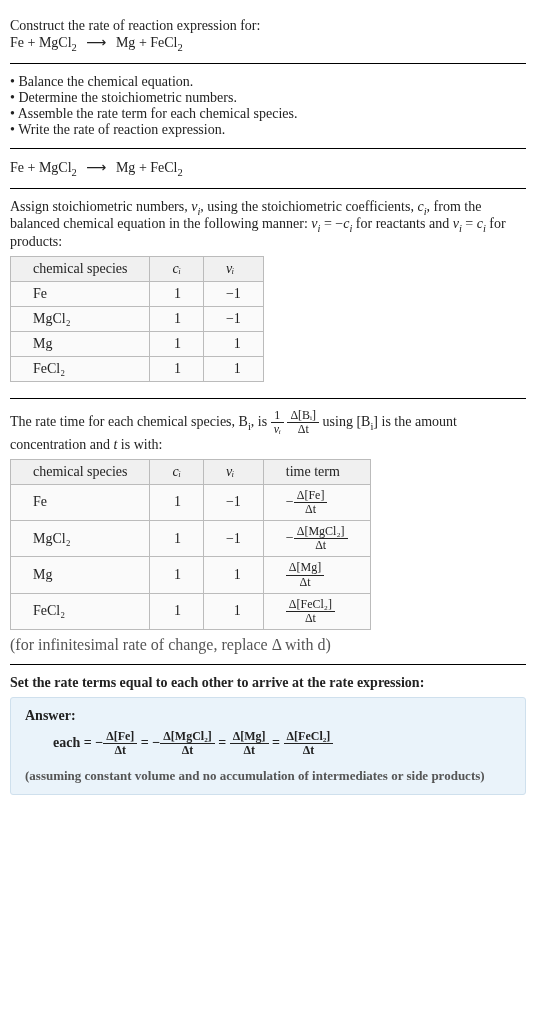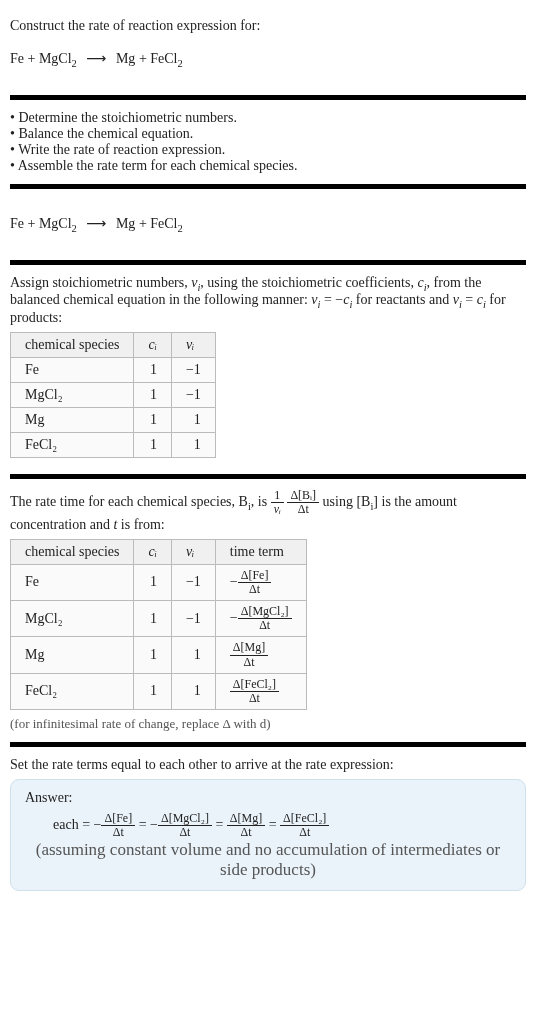--- a/index.html
+++ b/index.html
@@ -6,89 +6,89 @@
     font-family: Georgia, 'Times New Roman', serif;
     font-size: 14px;
     color: #222;
     margin: 0;
     padding: 8px 10px;
     width: 536px;
     box-sizing: border-box;
     background: #fff;
   }
   .section {
-    border-bottom: 5px solid #000000;
+    border-bottom: 1px solid #000000;
     padding: 10px 0;
   }
-  .section:last-of-type { border-bottom: none; }
-  .eq { margin: 16px 0; }
+  .section:last-of-type { border-bottom: none; font-weight: bold; }
+  .eq { margin: 0 0; }
   .sub { vertical-align: sub; font-size: 0.75em; }
   .arrow { padding: 0 6px; }
   table.stoich {
     border-collapse: collapse;
     margin: 6px 0;
   }
   table.stoich th, table.stoich td {
     border: 1px solid #bbb;
-    padding: 4px 14px;
+    padding: 4px 22px;
     text-align: left;
     font-weight: normal;
     background: #fafafa;
   }
   table.stoich th { background: #f0f0f0; }
   table.stoich td.num { text-align: right; }
   .frac {
     display: inline-block;
     text-align: center;
     vertical-align: middle;
     font-size: 12px;
     line-height: 1.1;
   }
   .frac .num { display: block; border-bottom: 1px solid #222; padding: 0 3px; }
   .frac .den { display: block; padding: 0 3px; }
   .smallnote {
-    font-size: 13px;
+    font-size: 16px;
     color: #555;
     margin: 2px 0 0 0;
   }
   .answer-box {
     background: #eaf3fa;
     border: 1px solid #cfe0ed;
-    border-radius: 9px;
+    border-radius: 3px;
     padding: 10px 14px;
     margin-top: 6px;
   }
   .answer-box .label { margin-bottom: 6px; }
   .answer-box .note {
-    font-size: 17px;
+    font-size: 13px;
     color: #555;
-    margin-top: 1px;
-    text-align: center;
+    margin-top: 11px;
+    text-align: left;
   }
   .indent { padding-left: 28px; }
 </style>
 </head>
 <body>
 
 <div class="section">
   <div>Construct the rate of reaction expression for:</div>
   <div class="eq">
     <span>Fe</span>
     + <span><span>MgCl</span><span class="sub">2</span></span>
     <span class="arrow">⟶</span>
     <span>Mg</span>
     + <span><span>FeCl</span><span class="sub">2</span></span>
   </div>
 </div>
 
 <div class="section">
+  <div>• Balance the chemical equation.</div>
   <div>• Determine the stoichiometric numbers.</div>
-  <div>• Balance the chemical equation.</div>
+  <div>• Assemble the rate term for each chemical species.</div>
   <div>• Write the rate of reaction expression.</div>
-  <div>• Assemble the rate term for each chemical species.</div>
 </div>
 
 <div class="section">
   <div class="eq">
     <span>Fe</span>
     + <span><span>MgCl</span><span class="sub">2</span></span>
     <span class="arrow">⟶</span>
     <span>Mg</span>
     + <span><span>FeCl</span><span class="sub">2</span></span>
   </div>
@@ -127,21 +127,21 @@
         </tr>
   </tbody>
     </table>
 </div>
 
 <div class="section">
   <div>
     <span>The rate time for each chemical species, B</span><span class="sub">i</span><span>, is </span>
     <span class="frac"><span class="num">1</span><span class="den"><i>νᵢ</i></span></span>
     <span class="frac"><span class="num">Δ[Bᵢ]</span><span class="den">Δt</span></span>
-    <span> using [B</span><span class="sub">i</span><span>] is the amount concentration and </span><i>t</i><span> is from:</span>
+    <span> using [B</span><span class="sub">i</span><span>] is the amount concentration and </span><i>t</i><span> is with:</span>
   </div>
   <table class="stoich">
     <tbody>
         <tr>
       <th>chemical species</th>
       <th><i>cᵢ</i></th>
       <th><i>νᵢ</i></th>
       <th>time term</th>
     </tr>
     <tr>

